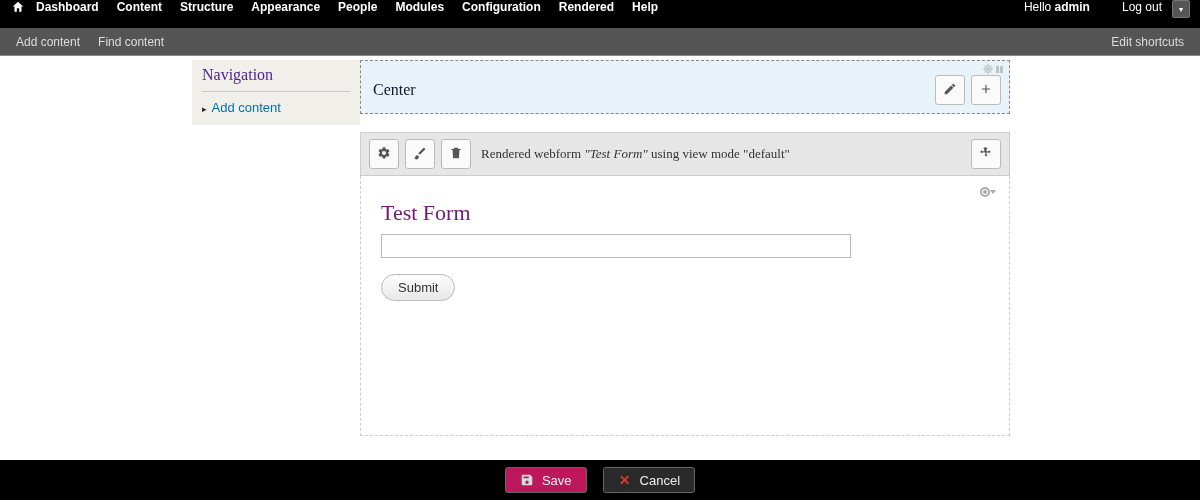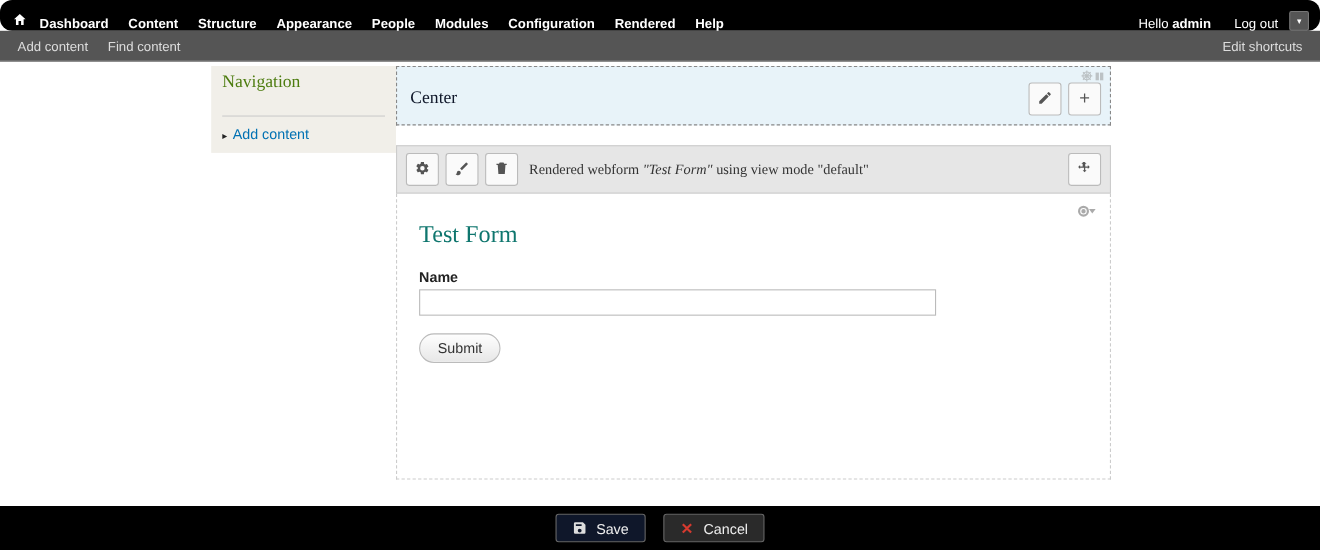--- a/index.html
+++ b/index.html
@@ -1,40 +1,40 @@
 <!DOCTYPE html>
 <html><head>
 <meta charset="utf-8">
 <style>
 * { margin: 0; padding: 0; box-sizing: border-box; }
 body { font-family: "Lucida Grande", Verdana, sans-serif; font-size: 13px; background: #fff; width: 1200px; height: 500px; overflow: hidden; position: relative; }
 
 
-.admin-bar { background: #000; color: #fff; height: 28px; display: flex; align-items: flex-end; padding: 0 10px; font-size: 12px; border-radius: 11px; }
+.admin-bar { background: #000; color: #fff; height: 28px; display: flex; align-items: flex-start; padding: 0 10px; font-size: 12px; }
 .admin-bar .home-icon { width: 16px; text-align: center; margin-right: 10px; cursor: pointer; }
 .admin-bar .menu-item { margin-right: 18px; cursor: pointer; font-weight: bold; }
 .admin-bar .spacer { flex: 1; }
-.admin-bar .greeting { margin-right: 21px; }
+.admin-bar .greeting { margin-right: 32px; }
 .admin-bar .greeting .username { font-weight: bold; }
 .admin-bar .logout { margin-right: 10px; cursor: pointer; font-weight: normal; }
 .admin-bar .dropdown-btn { width: 18px; height: 18px; background: #555; border: 1px solid #777; display: flex; align-items: center; justify-content: center; cursor: pointer; font-size: 8px; border-radius: 2px; }
 
 
 .shortcut-bar { background: #555; color: #ddd; height: 28px; display: flex; align-items: center; padding: 0 16px; font-size: 12px; border-bottom: 1px solid #888; }
 .shortcut-bar .sc-item { margin-right: 18px; cursor: pointer; }
 .shortcut-bar .spacer { flex: 1; }
 .shortcut-bar .edit-shortcuts { cursor: pointer; }
 
 
 .content-area { display: flex; padding: 0; height: calc(500px - 28px - 28px - 40px); overflow: hidden; }
 
 
 .sidebar { width: 360px; padding-top: 4px; }
 .nav-block { background: #f1efe9; border-right: none; margin-left: 192px; width: 168px; padding: 6px 10px 10px 10px; }
-.nav-block h2 { font-family: Georgia, serif; font-size: 16px; font-weight: normal; color: #4d7c0f; border-bottom: 1px solid #ccc; padding-bottom: 21px; margin-bottom: 8px; }
+.nav-block h2 { font-family: Georgia, serif; font-size: 16px; font-weight: normal; color: #4c1d95; border-bottom: 1px solid #ccc; padding-bottom: 7px; margin-bottom: 8px; }
 .nav-block .nav-link { color: #0071B3; font-size: 13px; cursor: pointer; }
 .nav-block .nav-link::before { content: "▸"; font-size: 9px; color: #222; margin-right: 5px; }
 
 
 .main-col { flex: 1; padding-right: 190px; padding-top: 4px; }
 
 
 .center-region { border: 1px dashed #888; background: #e8f3f9; padding: 4px 8px 8px 8px; margin-bottom: 18px; position: relative; }
 .region-corner { position: absolute; top: 2px; right: 4px; font-size: 11px; color: #999; }
 .region-corner svg { opacity: 0.45; }
@@ -46,32 +46,32 @@
 
 .comp-header { background: #e6e6e6; border: 1px solid #ccc; display: flex; align-items: center; padding: 6px 8px; position: relative; }
 .comp-header .comp-tools { display: flex; gap: 6px; margin-right: 10px; }
 .comp-header .comp-desc { font-family: Georgia, serif; font-size: 13px; color: #333; }
 .comp-header .comp-desc em { font-style: italic; }
 .comp-header .move-btn { margin-left: auto; }
 
 
 .form-panel { border: 1px dashed #ccc; border-top: none; padding: 24px 20px 30px 20px; position: relative; min-height: 260px; }
 .form-panel .panel-gear { position: absolute; top: 10px; right: 10px; color: #aaa; font-size: 13px; cursor: pointer; }
-.form-title { font-family: Georgia, serif; font-size: 22px; color: #0f766e; font-weight: normal; margin-bottom: 18px; cursor: pointer; }
+.form-title { font-family: Georgia, serif; font-size: 22px; color: #701a75; font-weight: normal; margin-bottom: 8px; cursor: pointer; }
 .form-meta { font-size: 12px; color: #555; margin-bottom: 14px; }
 .form-meta .author { color: #0071B3; cursor: pointer; }
 .field-group { margin-bottom: 16px; }
 .field-label { font-weight: bold; font-size: 13px; color: #222; margin-bottom: 4px; display: block; }
 .field-input { width: 470px; height: 24px; border: 1px solid #bbb; padding: 2px 4px; font-size: 13px; }
 .submit-btn { font-size: 13px; padding: 5px 16px; border: 1px solid #bbb; border-radius: 14px; background: linear-gradient(#fefefe,#e7e7e7); cursor: pointer; color: #333; }
 
 
 .bottom-bar { position: absolute; bottom: 0; left: 0; right: 0; height: 40px; background: #000; display: flex; align-items: center; justify-content: center; gap: 16px; }
 .action-btn { height: 26px; padding: 0 14px; border: 1px solid #666; border-radius: 3px; display: flex; align-items: center; gap: 8px; font-size: 13px; cursor: pointer; color: #eee; }
-.save-btn { background: #0f172a; }
+.save-btn { background: #be185d; }
 .cancel-btn { background: #2a2a2a; }
 .action-btn .ic { width: 14px; height: 14px; display: inline-flex; align-items: center; justify-content: center; }
 .cancel-btn .ic { color: #d53a2f; font-weight: bold; font-size: 14px; }
 .save-btn .ic svg path { fill: #ddd; }
 </style>
 </head>
 <body>
 
 <div class="admin-bar">
   <span class="home-icon">
@@ -169,21 +169,20 @@
 
     <div class="form-panel">
       <div class="panel-gear">
         <svg width="20" height="12" viewBox="0 0 20 12">
             <path fill="#aaa" d="M6 4a2 2 0 1 0 0 4 2 2 0 0 0 0-4zm0-3a5 5 0 1 0 0 10A5 5 0 0 0 6 1zm0 2a3 3 0 1 1 0 6 3 3 0 0 1 0-6z"></path>
             <path fill="#aaa" d="M14 4l3 4H11z" transform="rotate(180 14 6)"></path>
           </svg>
       </div>
       <div class="form-title">Test Form</div>
       <div class="field-group">
-        <label class="field-label">Name</label>
         <input class="field-input" type="text" style="">
       </div>
       <button class="submit-btn">Submit</button>
     </div>
 
   </div>
 </div>
 
 <div class="bottom-bar">
   <div class="action-btn save-btn">

